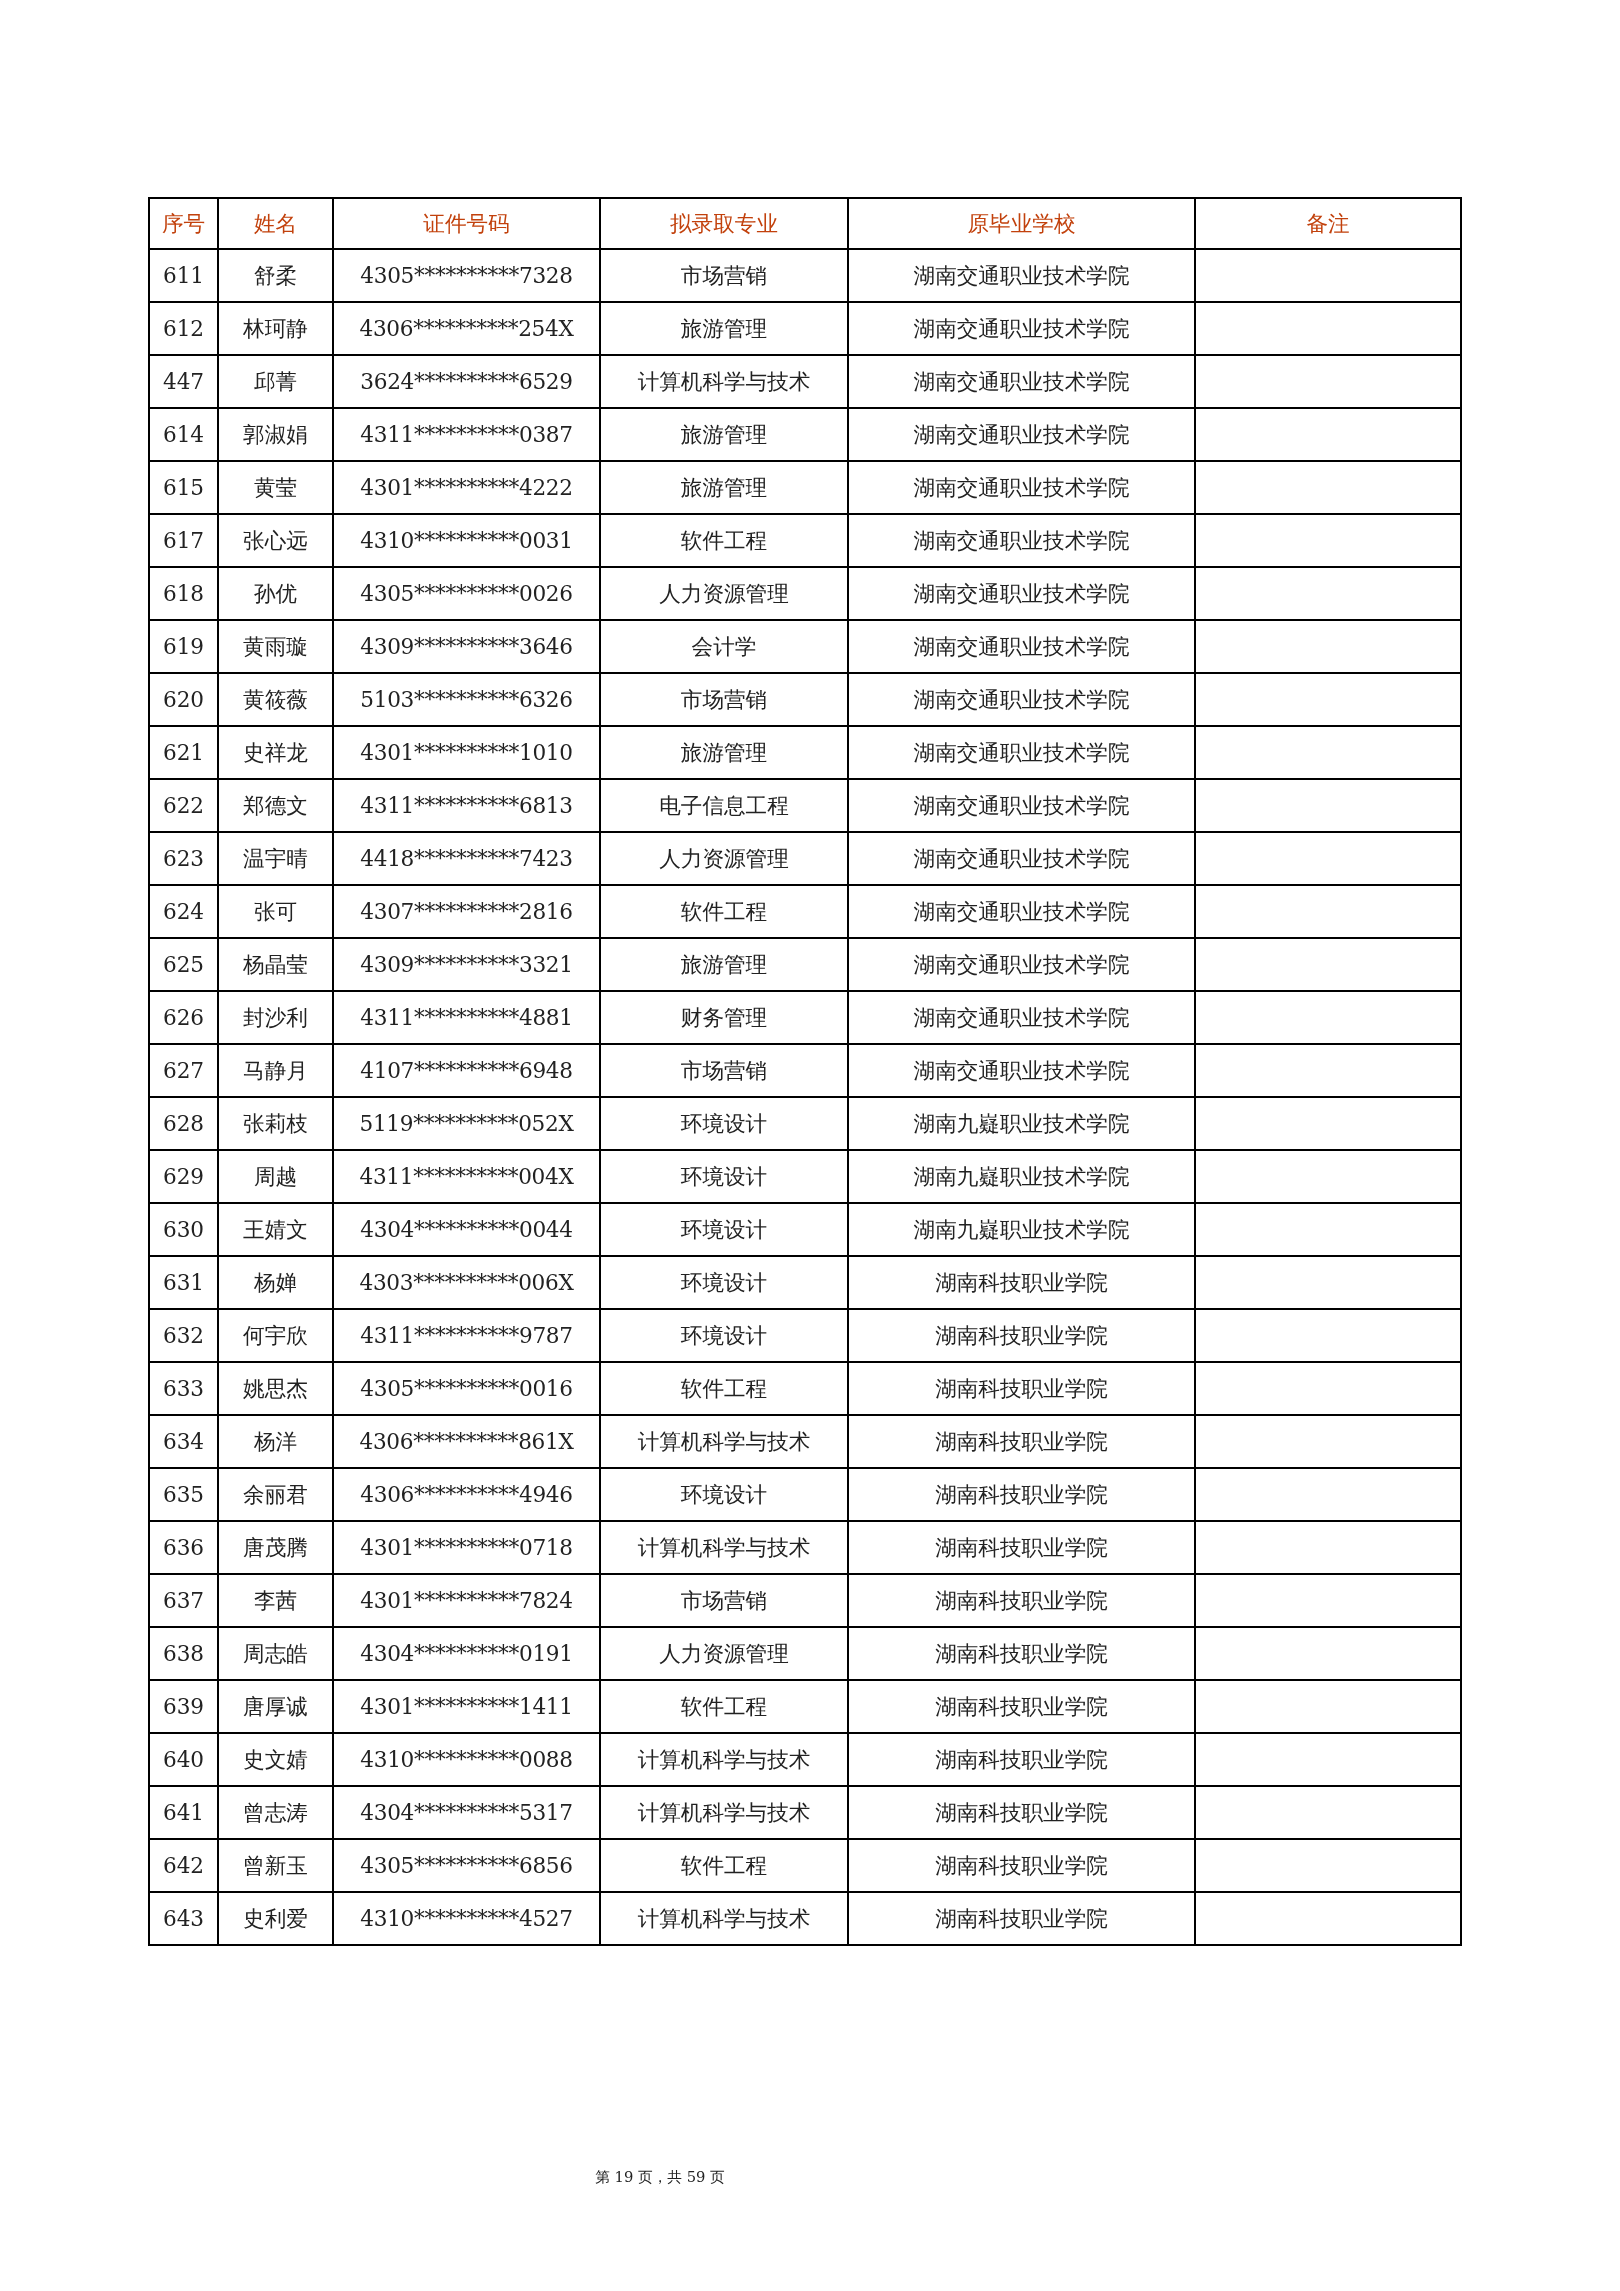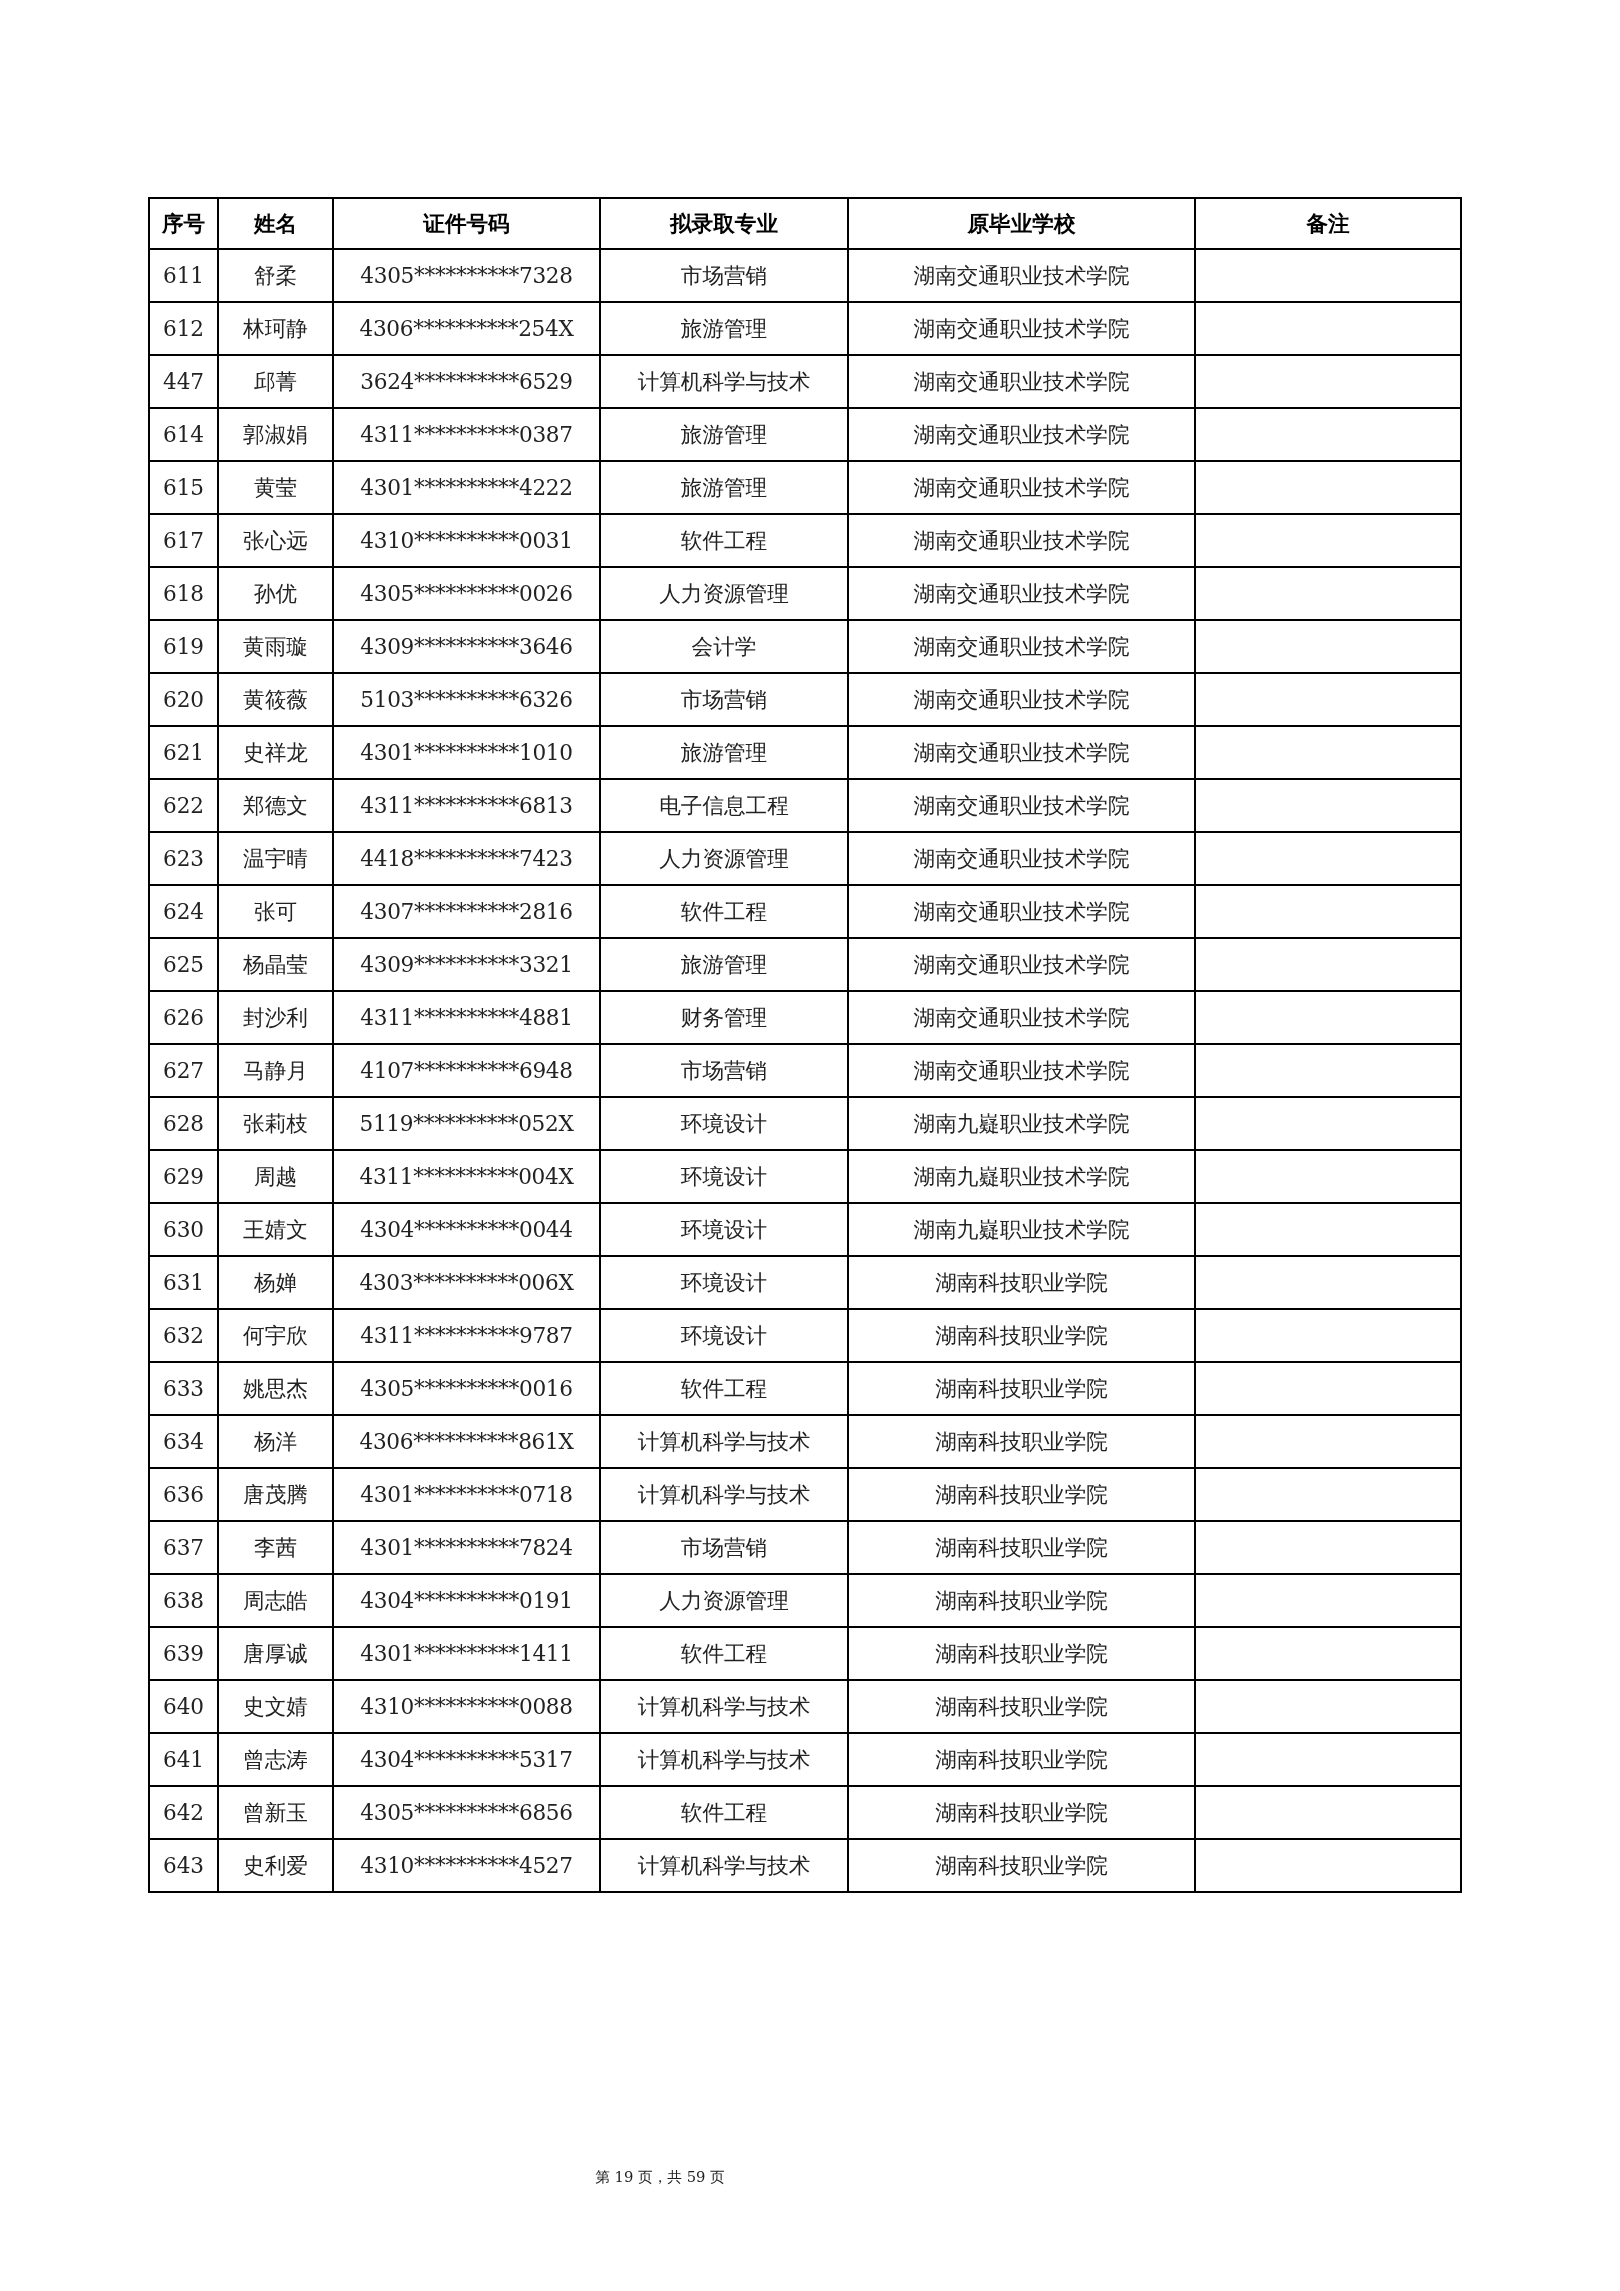--- a/index.html
+++ b/index.html
@@ -12,21 +12,21 @@
   }
   table.roster th, table.roster td {
     border: 2px solid #000;
     text-align: center; vertical-align: middle;
     padding: 0; overflow: hidden; white-space: nowrap;
     color: #222;
   }
   table.roster th {
     height: 49px;
     font-family: "DejaVu Sans", sans-serif;
-    font-weight: bold; font-size: 21.6px; color: #000000;
+    font-weight: normal; font-size: 21.6px; color: #c2410c;
   }
   table.roster td {
     height: 51px;
     font-family: "DejaVu Serif", serif;
     font-size: 21.6px;
   }
   td.id { font-family: "Liberation Serif", serif; font-size: 22.5px; letter-spacing: -0.3px; }
   td.seq { font-family: "Liberation Serif", serif; font-size: 22.5px; border-radius: 12px; }
   .footer {
     position: absolute; left: 0; width: 1320px; top: 2168px;
@@ -235,20 +235,28 @@
         </tr>
         <tr>
           <td class="seq">634</td>
           <td>杨洋</td>
           <td class="id">4306**********861X</td>
           <td>计算机科学与技术</td>
           <td>湖南科技职业学院</td>
           <td></td>
         </tr>
         <tr>
+          <td class="seq">635</td>
+          <td>余丽君</td>
+          <td class="id">4306**********4946</td>
+          <td>环境设计</td>
+          <td>湖南科技职业学院</td>
+          <td></td>
+        </tr>
+        <tr>
           <td class="seq">636</td>
           <td>唐茂腾</td>
           <td class="id">4301**********0718</td>
           <td>计算机科学与技术</td>
           <td>湖南科技职业学院</td>
           <td></td>
         </tr>
         <tr>
           <td class="seq">637</td>
           <td>李茜</td>

